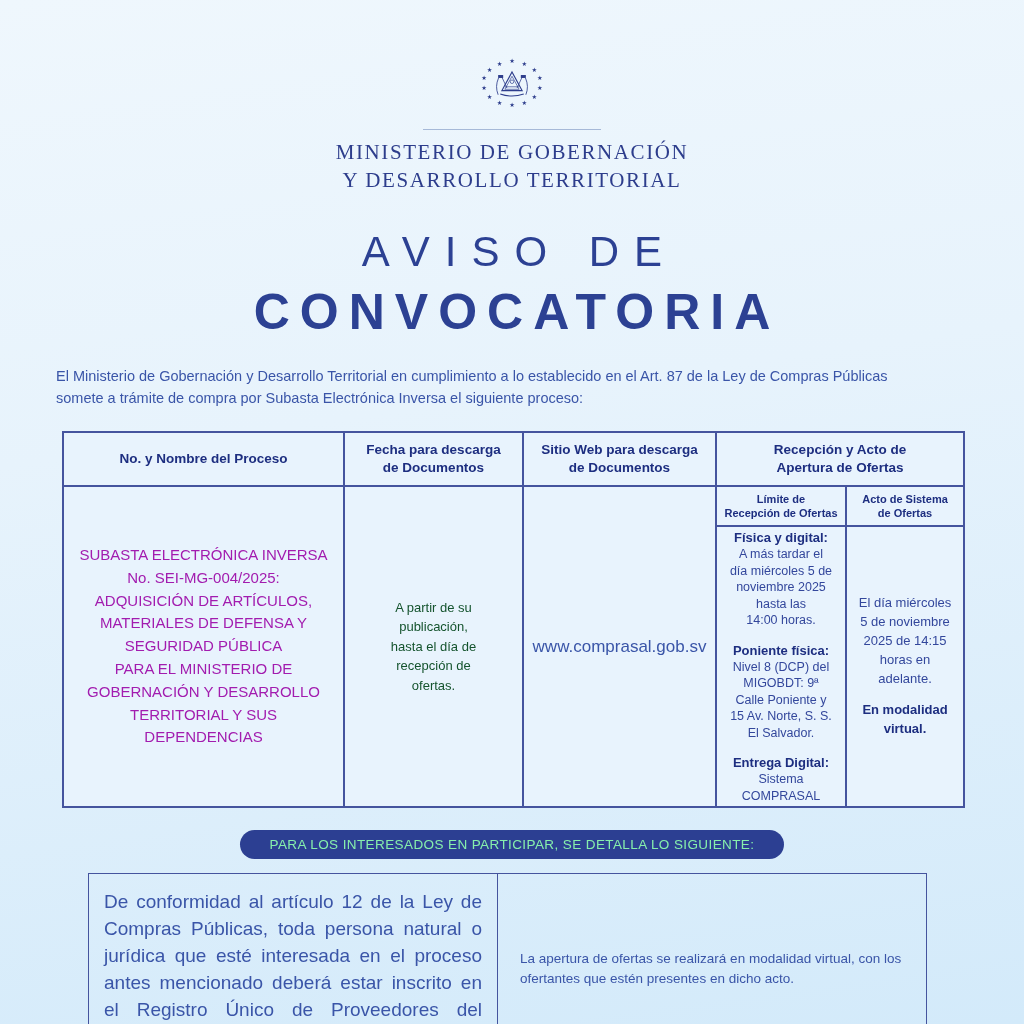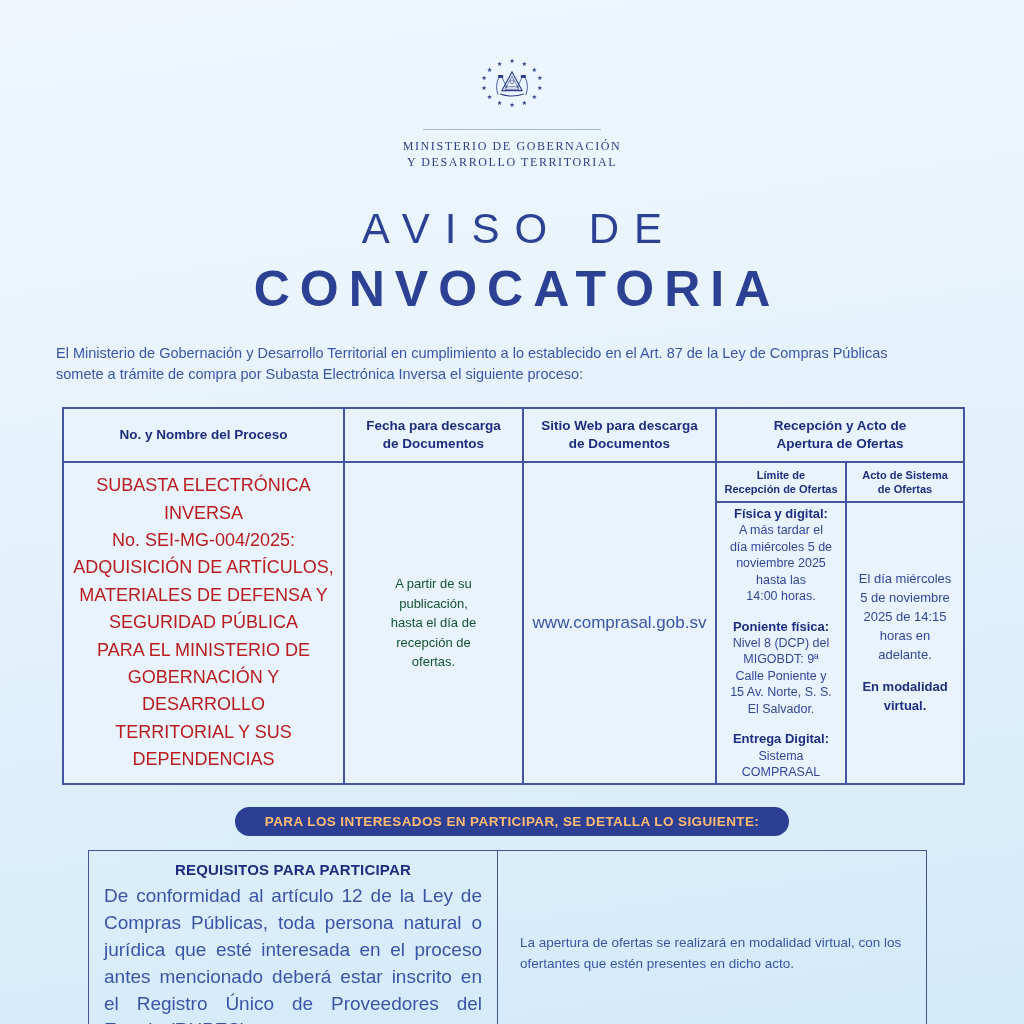--- a/index.html
+++ b/index.html
@@ -10,21 +10,21 @@
     font-family:"Liberation Sans", sans-serif;
   }
   .poster { position:relative; width:1024px; height:1024px; }
 
   
   .masthead { padding-top:46px; text-align:center; }
   .seal { display:block; margin:0 auto; }
   .rule { width:178px; height:1px; background:#a6b9d8; margin:9px auto 9px; }
   .ministry {
     font-family:"Liberation Serif", serif;
-    font-size:12px; letter-spacing:1.6px; color:#2d3d8c; line-height:1.32;
+    font-size:21px; letter-spacing:1.6px; color:#2d3d8c; line-height:1.32;
   }
 
   
   .title-block { margin-top:34px; text-align:center; color:#2c4193; }
   .title-light { font-size:42px; font-weight:400; letter-spacing:15px; text-indent:15px; }
   .title-bold  { font-size:50px; font-weight:800; letter-spacing:10px; text-indent:10px; margin-top:7px; }
 
   
   .intro {
     margin:25px 0 0 56px; width:914px;
@@ -34,33 +34,33 @@
 
   
   table.proc {
     border-collapse:collapse; table-layout:fixed;
     margin:21px 0 0 62px; width:901px; background:#e8f3fd;
   }
   table.proc th, table.proc td { border:2px solid #45549e; padding:2px; }
   th.main { height:54px; font-size:13.5px; color:#1d2e80; line-height:1.35; font-weight:bold; }
   th.sub  { height:40px; font-size:11px;  color:#1d2e80; line-height:1.3;  font-weight:bold; }
   table.proc td { vertical-align:middle; text-align:center; }
-  td.proceso { color:#b91c1c; font-size:18px;  line-height:1.52;margin-left:8px; }
+  td.proceso { color:#a21caf; font-size:15px;  line-height:1.52;margin-left:8px; }
   td.fecha   { color:#14532d; font-size:13px;  line-height:1.5;  }
   td.sitio   { color:#3a55a8; font-size:17px;margin-top:20px;  }
   td.limite  { color:#33479c; font-size:12.5px; line-height:1.32; height:258px; padding:8px 3px; }
   td.acto    { color:#33479c; font-size:13px;  line-height:1.45; padding:6px 5px; }
   .lab { font-weight:bold; color:#1d2e80; font-size:13px; }
   .gap { height:13px; }
 
   
   .pill {
     margin:22px auto 0; width:fit-content;
-    background:#2c3f92; color:#fdba74;
-    font-weight:bold; font-size:13.5px; letter-spacing:0.4px;
+    background:#2c3f92; color:#86efac;
+    font-weight:normal; font-size:13.5px; letter-spacing:0.4px;
     padding:7px 30px; border-radius:15px;
   }
 
   
   .boxes { display:flex; margin:14px 0 0 88px; width:839px; border:1.5px solid #45549e; min-height:103px; }
   .box-left  { width:409px; border-right:1.5px solid #45549e; padding:10px 15px 12px; }
   .box-right { flex:1; display:flex; align-items:center; padding:0 22px; }
   .box-title { text-align:center; font-weight:bold; font-size:15px; color:#1d2e80; letter-spacing:0.2px; }
   .box-text  { margin:5px 0 0; font-size:19px; color:#3a55a8; line-height:1.42; text-align:justify; }
   .box-right p { margin:0; font-size:13.5px; color:#3a55a8; line-height:1.5; }
@@ -190,21 +190,20 @@
     </tr>
   </tbody>
     </table>
 
   <div class="pill">
     <span>PARA LOS INTERESADOS EN PARTICIPAR, SE DETALLA LO SIGUIENTE:</span>
   </div>
 
   <div class="boxes">
     <div class="box-left">
-      <div class="box-title">REQUISITOS PARA PARTICIPAR</div>
       <p class="box-text">De conformidad al artículo 12 de la Ley de Compras Públicas, toda persona natural o jurídica que esté interesada en el proceso antes mencionado deberá estar inscrito en el Registro Único de Proveedores del Estado (RUPES)</p>
     </div>
     <div class="box-right">
       <p>La apertura de ofertas se realizará en modalidad virtual, con los ofertantes que estén presentes en dicho acto.</p>
     </div>
   </div>
 
   <div class="date">San Salvador, 24 de octubre de 2025</div>
 
 </div>

